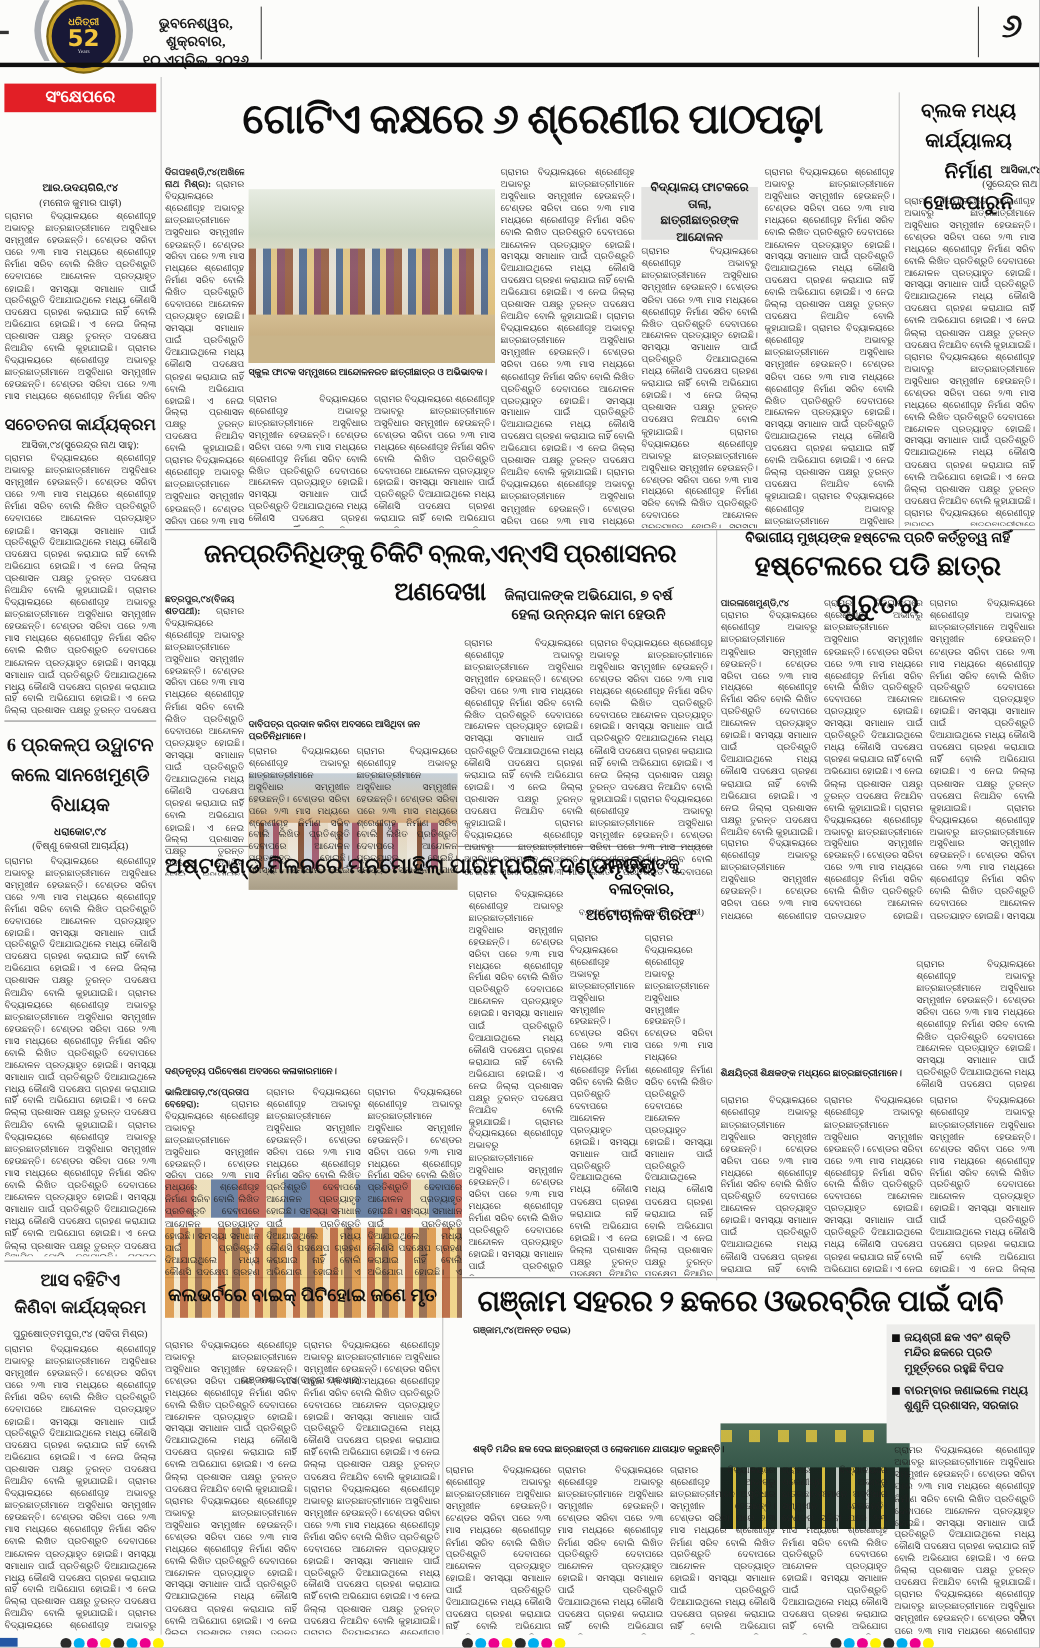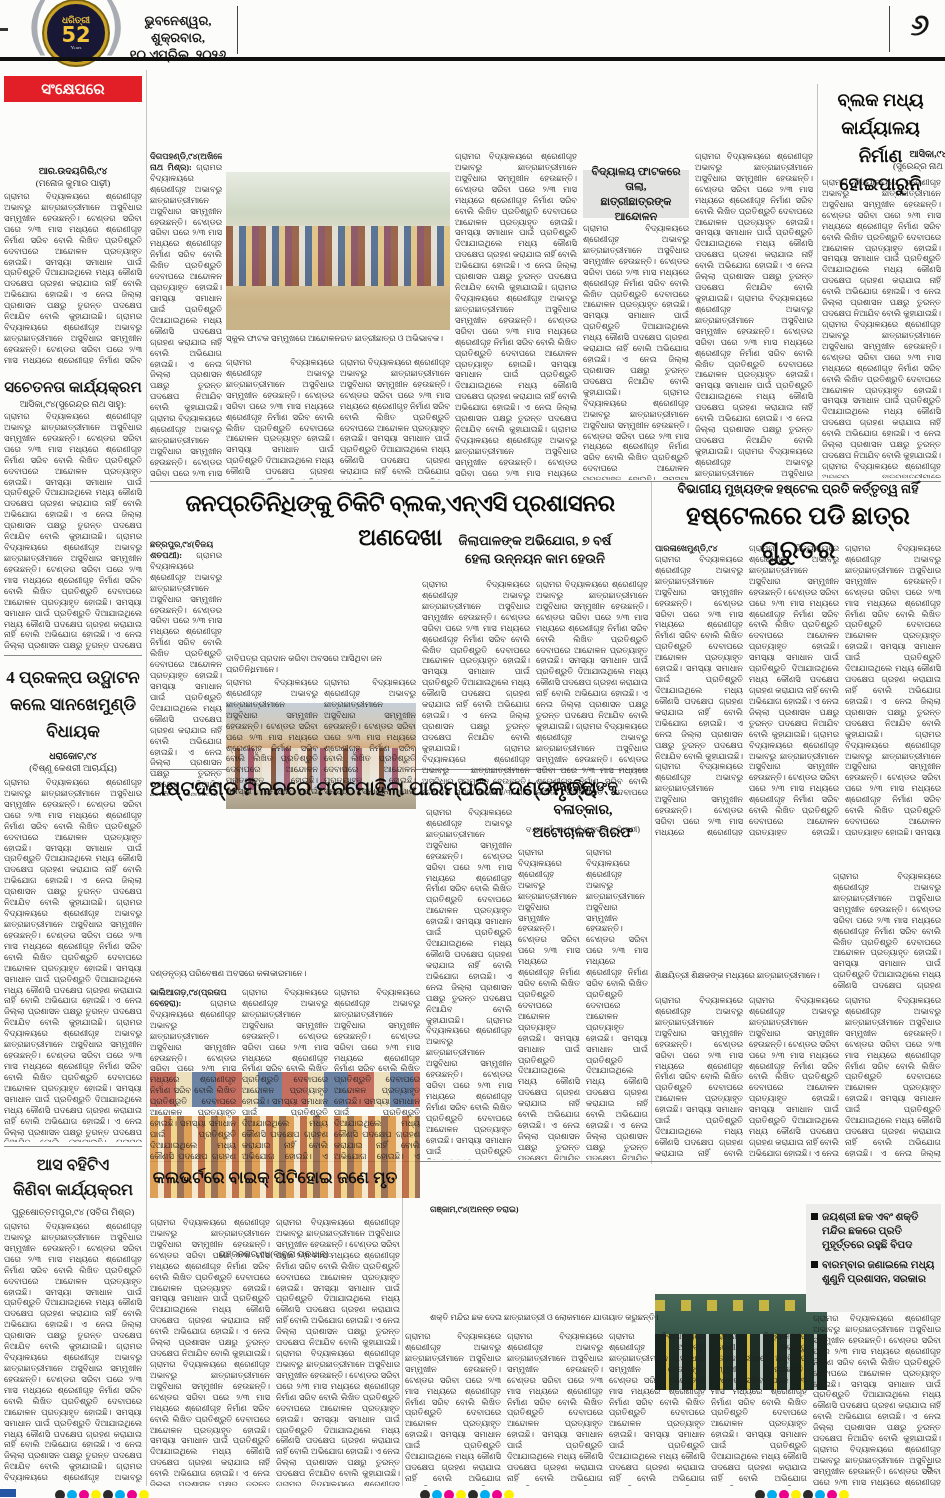--- a/index.html
+++ b/index.html
@@ -19,21 +19,21 @@
   .lightvrule{width:1px;background:#c2c2c2;}
   .hrule{height:1px;background:#8a8a8a;}
   .blackbar{background:#101010;}
   
   .kicker-red{background:#e21f26;color:#fff;font-weight:bold;font-size:15px;text-align:center;line-height:26px;}
   .h-brief{font-weight:bold;text-align:center;}
   .byline{font-size:9px;text-align:center;line-height:12px;}
   .byline b{font-size:9.5px;}
   .col{font-size:8.4px;line-height:1.3;text-align:justify;overflow:hidden;color:#222;}
   .col .dl{font-weight:bold;}
-  .cap{font-size:8.4px;font-weight:normal;line-height:11px;overflow:hidden;}
+  .cap{font-size:8.4px;font-weight:bold;line-height:11px;overflow:hidden;}
   .headline{font-weight:bold;color:#0d0d0d;}
   .center{text-align:center;}
   .graybox{background:#e3e3e1;font-weight:bold;font-size:11px;line-height:15px;text-align:center;
            display:flex;flex-direction:column;justify-content:center;}
   .kickerbox{font-weight:bold;font-size:13px;line-height:18px;text-align:center;}
   .bulletbox{background:#ececea;font-size:10.5px;font-weight:bold;line-height:14px;padding:6px 5px 4px 5px;}
   .bulletbox .bi{display:flex;margin-bottom:6px;}
   .bulletbox .sq{width:7px;height:7px;background:#111;margin:3px 4px 0 0;flex:0 0 auto;}
   
   .photo{overflow:hidden;position:relative;}
@@ -90,37 +90,38 @@
     <b>ଆର.ଉଦୟଗିରି,୯୪</b><br>
     <span>(ମନୋଜ କୁମାର ପାଢ଼ୀ)</span>
   </div>
   <div class="abs col" style="left:4px;top:192px;width:138px;height:172px;"> ଗ୍ରାମର ବିଦ୍ୟାଳୟରେ ଶ୍ରେଣୀଗୃହ ଅଭାବରୁ ଛାତ୍ରଛାତ୍ରୀମାନେ ଅସୁବିଧାର ସମ୍ମୁଖୀନ ହେଉଛନ୍ତି। ଟେଣ୍ଡର ସରିବା ପରେ ୨/୩ ମାସ ମଧ୍ୟରେ ଶ୍ରେଣୀଗୃହ ନିର୍ମାଣ ସରିବ ବୋଲି ଲିଖିତ ପ୍ରତିଶ୍ରୁତି ଦେବାପରେ ଆନ୍ଦୋଳନ ପ୍ରତ୍ୟାହୃତ ହୋଇଛି। ସମସ୍ୟା ସମାଧାନ ପାଇଁ ପ୍ରତିଶ୍ରୁତି ଦିଆଯାଇଥିଲେ ମଧ୍ୟ କୌଣସି ପଦକ୍ଷେପ ଗ୍ରହଣ କରାଯାଇ ନାହିଁ ବୋଲି ଅଭିଯୋଗ ହୋଇଛି। ଏ ନେଇ ଜିଲ୍ଲା ପ୍ରଶାସନ ପକ୍ଷରୁ ତୁରନ୍ତ ପଦକ୍ଷେପ ନିଆଯିବ ବୋଲି କୁହାଯାଇଛି। ଗ୍ରାମର ବିଦ୍ୟାଳୟରେ ଶ୍ରେଣୀଗୃହ ଅଭାବରୁ ଛାତ୍ରଛାତ୍ରୀମାନେ ଅସୁବିଧାର ସମ୍ମୁଖୀନ ହେଉଛନ୍ତି। ଟେଣ୍ଡର ସରିବା ପରେ ୨/୩ ମାସ ମଧ୍ୟରେ ଶ୍ରେଣୀଗୃହ ନିର୍ମାଣ ସରିବ ବୋଲି ଲିଖିତ ପ୍ରତିଶ୍ରୁତି ଦେବାପରେ ଆନ୍ଦୋଳନ ପ୍ରତ୍ୟାହୃତ ହୋଇଛି। ସମସ୍ୟା ସମାଧାନ ପାଇଁ ପ୍ରତିଶ୍ରୁତି ଦିଆଯାଇଥିଲେ ମଧ୍ୟ କୌଣସି ପଦକ୍ଷେପ ଗ୍ରହଣ କରାଯାଇ ନାହିଁ ବୋଲି ଅଭିଯୋଗ ହୋଇଛି। ଏ ନେଇ ଜିଲ୍ଲା ପ୍ରଶାସନ ପକ୍ଷରୁ ତୁରନ୍ତ ପଦକ୍ଷେପ ନିଆଯିବ ବୋଲି କୁହାଯାଇଛି। ଗ୍ରାମର ବିଦ୍ୟାଳୟରେ ଶ୍ରେଣୀଗୃହ ଅଭାବରୁ ଛାତ୍ରଛାତ୍ରୀମାନେ ଅସୁବିଧାର ସମ୍ମୁଖୀନ ହେଉଛନ୍ତି। ଟେଣ୍ଡର ସରିବା ପରେ ୨/୩ ମାସ ମଧ୍ୟରେ ଶ୍ରେଣୀଗୃହ ନିର୍ମାଣ ସରିବ ବୋଲି ଲିଖିତ ପ୍ରତିଶ୍ରୁତି ଦେବାପରେ ଆନ୍ଦୋଳନ ପ୍ରତ୍ୟାହୃତ ହୋଇଛି। ସମସ୍ୟା ସମାଧାନ ପାଇଁ ପ୍ରତିଶ୍ରୁତି ଦିଆଯାଇଥିଲେ ମଧ୍ୟ କୌଣସି ପଦକ୍ଷେପ ଗ୍ରହଣ କରାଯାଇ ନାହିଁ ବୋଲି ଅଭିଯୋଗ ହୋଇଛି। ଏ ନେଇ ଜିଲ୍ଲା ପ୍ରଶାସନ ପକ୍ଷରୁ ତୁରନ୍ତ ପଦକ୍ଷେପ ନିଆଯିବ ବୋଲି କୁହାଯାଇଛି।</div>
 
   <div class="abs h-brief" style="left:4px;top:378px;width:138px;font-size:15px;line-height:18px;">ସଚେତନତା କାର୍ଯ୍ୟକ୍ରମ</div>
   <div class="abs byline" style="left:4px;top:398px;width:138px;">ଆସିକା,୯୪(ସୁରେନ୍ଦ୍ର ନାଥ ସାହୁ):</div>
   <div class="abs col" style="left:4px;top:412px;width:138px;height:240px;"> ଗ୍ରାମର ବିଦ୍ୟାଳୟରେ ଶ୍ରେଣୀଗୃହ ଅଭାବରୁ ଛାତ୍ରଛାତ୍ରୀମାନେ ଅସୁବିଧାର ସମ୍ମୁଖୀନ ହେଉଛନ୍ତି। ଟେଣ୍ଡର ସରିବା ପରେ ୨/୩ ମାସ ମଧ୍ୟରେ ଶ୍ରେଣୀଗୃହ ନିର୍ମାଣ ସରିବ ବୋଲି ଲିଖିତ ପ୍ରତିଶ୍ରୁତି ଦେବାପରେ ଆନ୍ଦୋଳନ ପ୍ରତ୍ୟାହୃତ ହୋଇଛି। ସମସ୍ୟା ସମାଧାନ ପାଇଁ ପ୍ରତିଶ୍ରୁତି ଦିଆଯାଇଥିଲେ ମଧ୍ୟ କୌଣସି ପଦକ୍ଷେପ ଗ୍ରହଣ କରାଯାଇ ନାହିଁ ବୋଲି ଅଭିଯୋଗ ହୋଇଛି। ଏ ନେଇ ଜିଲ୍ଲା ପ୍ରଶାସନ ପକ୍ଷରୁ ତୁରନ୍ତ ପଦକ୍ଷେପ ନିଆଯିବ ବୋଲି କୁହାଯାଇଛି। ଗ୍ରାମର ବିଦ୍ୟାଳୟରେ ଶ୍ରେଣୀଗୃହ ଅଭାବରୁ ଛାତ୍ରଛାତ୍ରୀମାନେ ଅସୁବିଧାର ସମ୍ମୁଖୀନ ହେଉଛନ୍ତି। ଟେଣ୍ଡର ସରିବା ପରେ ୨/୩ ମାସ ମଧ୍ୟରେ ଶ୍ରେଣୀଗୃହ ନିର୍ମାଣ ସରିବ ବୋଲି ଲିଖିତ ପ୍ରତିଶ୍ରୁତି ଦେବାପରେ ଆନ୍ଦୋଳନ ପ୍ରତ୍ୟାହୃତ ହୋଇଛି। ସମସ୍ୟା ସମାଧାନ ପାଇଁ ପ୍ରତିଶ୍ରୁତି ଦିଆଯାଇଥିଲେ ମଧ୍ୟ କୌଣସି ପଦକ୍ଷେପ ଗ୍ରହଣ କରାଯାଇ ନାହିଁ ବୋଲି ଅଭିଯୋଗ ହୋଇଛି। ଏ ନେଇ ଜିଲ୍ଲା ପ୍ରଶାସନ ପକ୍ଷରୁ ତୁରନ୍ତ ପଦକ୍ଷେପ ନିଆଯିବ ବୋଲି କୁହାଯାଇଛି। ଗ୍ରାମର ବିଦ୍ୟାଳୟରେ ଶ୍ରେଣୀଗୃହ ଅଭାବରୁ ଛାତ୍ରଛାତ୍ରୀମାନେ ଅସୁବିଧାର ସମ୍ମୁଖୀନ ହେଉଛନ୍ତି। ଟେଣ୍ଡର ସରିବା ପରେ ୨/୩ ମାସ ମଧ୍ୟରେ ଶ୍ରେଣୀଗୃହ ନିର୍ମାଣ ସରିବ ବୋଲି ଲିଖିତ ପ୍ରତିଶ୍ରୁତି ଦେବାପରେ ଆନ୍ଦୋଳନ ପ୍ରତ୍ୟାହୃତ ହୋଇଛି। ସମସ୍ୟା ସମାଧାନ ପାଇଁ ପ୍ରତିଶ୍ରୁତି ଦିଆଯାଇଥିଲେ ମଧ୍ୟ କୌଣସି ପଦକ୍ଷେପ ଗ୍ରହଣ କରାଯାଇ ନାହିଁ ବୋଲି ଅଭିଯୋଗ ହୋଇଛି। ଏ ନେଇ ଜିଲ୍ଲା ପ୍ରଶାସନ ପକ୍ଷରୁ ତୁରନ୍ତ ପଦକ୍ଷେପ ନିଆଯିବ ବୋଲି କୁହାଯାଇଛି। ଗ୍ରାମର ବିଦ୍ୟାଳୟରେ ଶ୍ରେଣୀଗୃହ ଅଭାବରୁ ଛାତ୍ରଛାତ୍ରୀମାନେ ଅସୁବିଧାର ସମ୍ମୁଖୀନ ହେଉଛନ୍ତି। ଟେଣ୍ଡର ସରିବା ପରେ ୨/୩ ମାସ ମଧ୍ୟରେ ଶ୍ରେଣୀଗୃହ ନିର୍ମାଣ ସରିବ ବୋଲି ଲିଖିତ ପ୍ରତିଶ୍ରୁତି ଦେବାପରେ ଆନ୍ଦୋଳନ ପ୍ରତ୍ୟାହୃତ ହୋଇଛି। ସମସ୍ୟା ସମାଧାନ ପାଇଁ ପ୍ରତିଶ୍ରୁତି ଦିଆଯାଇଥିଲେ ମଧ୍ୟ କୌଣସି ପଦକ୍ଷେପ ଗ୍ରହଣ କରାଯାଇ ନାହିଁ ବୋଲି ଅଭିଯୋଗ ହୋଇଛି। ଏ ନେଇ ଜିଲ୍ଲା ପ୍ରଶାସନ ପକ୍ଷରୁ ତୁରନ୍ତ ପଦକ୍ଷେପ ନିଆଯିବ ବୋଲି କୁହାଯାଇଛି।</div>
 
   <div class="abs h-brief" style="left:4px;top:664px;width:138px;font-size:17px;line-height:27px;">
-    <div>4 ପ୍ରକଳ୍ପ ଉଦ୍ଘାଟନ</div>
+    <div>6 ପ୍ରକଳ୍ପ ଉଦ୍ଘାଟନ</div>
     <div>କଲେ ସାନଖେମୁଣ୍ଡି</div>
     <div>ବିଧାୟକ</div>
   </div>
   <div class="abs byline" style="left:4px;top:750px;width:138px;">
     <b>ଧରାକୋଟ,୯୪</b><br>
     <span>(ବିଷ୍ଣୁ କେଶରୀ ଆଚାର୍ଯ୍ୟ)</span>
   </div>
   <div class="abs col" style="left:4px;top:778px;width:138px;height:364px;"> ଗ୍ରାମର ବିଦ୍ୟାଳୟରେ ଶ୍ରେଣୀଗୃହ ଅଭାବରୁ ଛାତ୍ରଛାତ୍ରୀମାନେ ଅସୁବିଧାର ସମ୍ମୁଖୀନ ହେଉଛନ୍ତି। ଟେଣ୍ଡର ସରିବା ପରେ ୨/୩ ମାସ ମଧ୍ୟରେ ଶ୍ରେଣୀଗୃହ ନିର୍ମାଣ ସରିବ ବୋଲି ଲିଖିତ ପ୍ରତିଶ୍ରୁତି ଦେବାପରେ ଆନ୍ଦୋଳନ ପ୍ରତ୍ୟାହୃତ ହୋଇଛି। ସମସ୍ୟା ସମାଧାନ ପାଇଁ ପ୍ରତିଶ୍ରୁତି ଦିଆଯାଇଥିଲେ ମଧ୍ୟ କୌଣସି ପଦକ୍ଷେପ ଗ୍ରହଣ କରାଯାଇ ନାହିଁ ବୋଲି ଅଭିଯୋଗ ହୋଇଛି। ଏ ନେଇ ଜିଲ୍ଲା ପ୍ରଶାସନ ପକ୍ଷରୁ ତୁରନ୍ତ ପଦକ୍ଷେପ ନିଆଯିବ ବୋଲି କୁହାଯାଇଛି। ଗ୍ରାମର ବିଦ୍ୟାଳୟରେ ଶ୍ରେଣୀଗୃହ ଅଭାବରୁ ଛାତ୍ରଛାତ୍ରୀମାନେ ଅସୁବିଧାର ସମ୍ମୁଖୀନ ହେଉଛନ୍ତି। ଟେଣ୍ଡର ସରିବା ପରେ ୨/୩ ମାସ ମଧ୍ୟରେ ଶ୍ରେଣୀଗୃହ ନିର୍ମାଣ ସରିବ ବୋଲି ଲିଖିତ ପ୍ରତିଶ୍ରୁତି ଦେବାପରେ ଆନ୍ଦୋଳନ ପ୍ରତ୍ୟାହୃତ ହୋଇଛି। ସମସ୍ୟା ସମାଧାନ ପାଇଁ ପ୍ରତିଶ୍ରୁତି ଦିଆଯାଇଥିଲେ ମଧ୍ୟ କୌଣସି ପଦକ୍ଷେପ ଗ୍ରହଣ କରାଯାଇ ନାହିଁ ବୋଲି ଅଭିଯୋଗ ହୋଇଛି। ଏ ନେଇ ଜିଲ୍ଲା ପ୍ରଶାସନ ପକ୍ଷରୁ ତୁରନ୍ତ ପଦକ୍ଷେପ ନିଆଯିବ ବୋଲି କୁହାଯାଇଛି। ଗ୍ରାମର ବିଦ୍ୟାଳୟରେ ଶ୍ରେଣୀଗୃହ ଅଭାବରୁ ଛାତ୍ରଛାତ୍ରୀମାନେ ଅସୁବିଧାର ସମ୍ମୁଖୀନ ହେଉଛନ୍ତି। ଟେଣ୍ଡର ସରିବା ପରେ ୨/୩ ମାସ ମଧ୍ୟରେ ଶ୍ରେଣୀଗୃହ ନିର୍ମାଣ ସରିବ ବୋଲି ଲିଖିତ ପ୍ରତିଶ୍ରୁତି ଦେବାପରେ ଆନ୍ଦୋଳନ ପ୍ରତ୍ୟାହୃତ ହୋଇଛି। ସମସ୍ୟା ସମାଧାନ ପାଇଁ ପ୍ରତିଶ୍ରୁତି ଦିଆଯାଇଥିଲେ ମଧ୍ୟ କୌଣସି ପଦକ୍ଷେପ ଗ୍ରହଣ କରାଯାଇ ନାହିଁ ବୋଲି ଅଭିଯୋଗ ହୋଇଛି। ଏ ନେଇ ଜିଲ୍ଲା ପ୍ରଶାସନ ପକ୍ଷରୁ ତୁରନ୍ତ ପଦକ୍ଷେପ ନିଆଯିବ ବୋଲି କୁହାଯାଇଛି। ଗ୍ରାମର ବିଦ୍ୟାଳୟରେ ଶ୍ରେଣୀଗୃହ ଅଭାବରୁ ଛାତ୍ରଛାତ୍ରୀମାନେ ଅସୁବିଧାର ସମ୍ମୁଖୀନ ହେଉଛନ୍ତି। ଟେଣ୍ଡର ସରିବା ପରେ ୨/୩ ମାସ ମଧ୍ୟରେ ଶ୍ରେଣୀଗୃହ ନିର୍ମାଣ ସରିବ ବୋଲି ଲିଖିତ ପ୍ରତିଶ୍ରୁତି ଦେବାପରେ ଆନ୍ଦୋଳନ ପ୍ରତ୍ୟାହୃତ ହୋଇଛି। ସମସ୍ୟା ସମାଧାନ ପାଇଁ ପ୍ରତିଶ୍ରୁତି ଦିଆଯାଇଥିଲେ ମଧ୍ୟ କୌଣସି ପଦକ୍ଷେପ ଗ୍ରହଣ କରାଯାଇ ନାହିଁ ବୋଲି ଅଭିଯୋଗ ହୋଇଛି। ଏ ନେଇ ଜିଲ୍ଲା ପ୍ରଶାସନ ପକ୍ଷରୁ ତୁରନ୍ତ ପଦକ୍ଷେପ ନିଆଯିବ ବୋଲି କୁହାଯାଇଛି। ଗ୍ରାମର ବିଦ୍ୟାଳୟରେ ଶ୍ରେଣୀଗୃହ ଅଭାବରୁ ଛାତ୍ରଛାତ୍ରୀମାନେ ଅସୁବିଧାର ସମ୍ମୁଖୀନ ହେଉଛନ୍ତି। ଟେଣ୍ଡର ସରିବା ପରେ ୨/୩ ମାସ ମଧ୍ୟରେ ଶ୍ରେଣୀଗୃହ ନିର୍ମାଣ ସରିବ ବୋଲି ଲିଖିତ ପ୍ରତିଶ୍ରୁତି ଦେବାପରେ ଆନ୍ଦୋଳନ ପ୍ରତ୍ୟାହୃତ ହୋଇଛି। ସମସ୍ୟା ସମାଧାନ ପାଇଁ ପ୍ରତିଶ୍ରୁତି ଦିଆଯାଇଥିଲେ ମଧ୍ୟ କୌଣସି ପଦକ୍ଷେପ ଗ୍ରହଣ କରାଯାଇ ନାହିଁ ବୋଲି ଅଭିଯୋଗ ହୋଇଛି। ଏ ନେଇ ଜିଲ୍ଲା ପ୍ରଶାସନ ପକ୍ଷରୁ ତୁରନ୍ତ ପଦକ୍ଷେପ ନିଆଯିବ ବୋଲି କୁହାଯାଇଛି। ଗ୍ରାମର ବିଦ୍ୟାଳୟରେ ଶ୍ରେଣୀଗୃହ ଅଭାବରୁ ଛାତ୍ରଛାତ୍ରୀମାନେ ଅସୁବିଧାର ସମ୍ମୁଖୀନ ହେଉଛନ୍ତି। ଟେଣ୍ଡର ସରିବା ପରେ ୨/୩ ମାସ ମଧ୍ୟରେ ଶ୍ରେଣୀଗୃହ ନିର୍ମାଣ ସରିବ ବୋଲି ଲିଖିତ ପ୍ରତିଶ୍ରୁତି ଦେବାପରେ ଆନ୍ଦୋଳନ ପ୍ରତ୍ୟାହୃତ ହୋଇଛି। ସମସ୍ୟା ସମାଧାନ ପାଇଁ ପ୍ରତିଶ୍ରୁତି ଦିଆଯାଇଥିଲେ ମଧ୍ୟ କୌଣସି ପଦକ୍ଷେପ ଗ୍ରହଣ କରାଯାଇ ନାହିଁ ବୋଲି ଅଭିଯୋଗ ହୋଇଛି। ଏ ନେଇ ଜିଲ୍ଲା ପ୍ରଶାସନ ପକ୍ଷରୁ ତୁରନ୍ତ ପଦକ୍ଷେପ ନିଆଯିବ ବୋଲି କୁହାଯାଇଛି।</div>
 
   <div class="abs h-brief" style="left:4px;top:1152px;width:138px;font-size:16px;line-height:25px;">
     <div>ଆସ ବହିଟିଏ</div>
     <div>କିଣିବା କାର୍ଯ୍ୟକ୍ରମ</div>
   </div>
   <div class="abs byline" style="left:4px;top:1206px;width:138px;">ପୁରୁଷୋତ୍ତମପୁର,୯୪ (ସବିତା ମିଶ୍ର)</div>
   <div class="abs col" style="left:4px;top:1222px;width:138px;height:262px;"> ଗ୍ରାମର ବିଦ୍ୟାଳୟରେ ଶ୍ରେଣୀଗୃହ ଅଭାବରୁ ଛାତ୍ରଛାତ୍ରୀମାନେ ଅସୁବିଧାର ସମ୍ମୁଖୀନ ହେଉଛନ୍ତି। ଟେଣ୍ଡର ସରିବା ପରେ ୨/୩ ମାସ ମଧ୍ୟରେ ଶ୍ରେଣୀଗୃହ ନିର୍ମାଣ ସରିବ ବୋଲି ଲିଖିତ ପ୍ରତିଶ୍ରୁତି ଦେବାପରେ ଆନ୍ଦୋଳନ ପ୍ରତ୍ୟାହୃତ ହୋଇଛି। ସମସ୍ୟା ସମାଧାନ ପାଇଁ ପ୍ରତିଶ୍ରୁତି ଦିଆଯାଇଥିଲେ ମଧ୍ୟ କୌଣସି ପଦକ୍ଷେପ ଗ୍ରହଣ କରାଯାଇ ନାହିଁ ବୋଲି ଅଭିଯୋଗ ହୋଇଛି। ଏ ନେଇ ଜିଲ୍ଲା ପ୍ରଶାସନ ପକ୍ଷରୁ ତୁରନ୍ତ ପଦକ୍ଷେପ ନିଆଯିବ ବୋଲି କୁହାଯାଇଛି। ଗ୍ରାମର ବିଦ୍ୟାଳୟରେ ଶ୍ରେଣୀଗୃହ ଅଭାବରୁ ଛାତ୍ରଛାତ୍ରୀମାନେ ଅସୁବିଧାର ସମ୍ମୁଖୀନ ହେଉଛନ୍ତି। ଟେଣ୍ଡର ସରିବା ପରେ ୨/୩ ମାସ ମଧ୍ୟରେ ଶ୍ରେଣୀଗୃହ ନିର୍ମାଣ ସରିବ ବୋଲି ଲିଖିତ ପ୍ରତିଶ୍ରୁତି ଦେବାପରେ ଆନ୍ଦୋଳନ ପ୍ରତ୍ୟାହୃତ ହୋଇଛି। ସମସ୍ୟା ସମାଧାନ ପାଇଁ ପ୍ରତିଶ୍ରୁତି ଦିଆଯାଇଥିଲେ ମଧ୍ୟ କୌଣସି ପଦକ୍ଷେପ ଗ୍ରହଣ କରାଯାଇ ନାହିଁ ବୋଲି ଅଭିଯୋଗ ହୋଇଛି। ଏ ନେଇ ଜିଲ୍ଲା ପ୍ରଶାସନ ପକ୍ଷରୁ ତୁରନ୍ତ ପଦକ୍ଷେପ ନିଆଯିବ ବୋଲି କୁହାଯାଇଛି। ଗ୍ରାମର ବିଦ୍ୟାଳୟରେ ଶ୍ରେଣୀଗୃହ ଅଭାବରୁ ଛାତ୍ରଛାତ୍ରୀମାନେ ଅସୁବିଧାର ସମ୍ମୁଖୀନ ହେଉଛନ୍ତି। ଟେଣ୍ଡର ସରିବା ପରେ ୨/୩ ମାସ ମଧ୍ୟରେ ଶ୍ରେଣୀଗୃହ ନିର୍ମାଣ ସରିବ ବୋଲି ଲିଖିତ ପ୍ରତିଶ୍ରୁତି ଦେବାପରେ ଆନ୍ଦୋଳନ ପ୍ରତ୍ୟାହୃତ ହୋଇଛି। ସମସ୍ୟା ସମାଧାନ ପାଇଁ ପ୍ରତିଶ୍ରୁତି ଦିଆଯାଇଥିଲେ ମଧ୍ୟ କୌଣସି ପଦକ୍ଷେପ ଗ୍ରହଣ କରାଯାଇ ନାହିଁ ବୋଲି ଅଭିଯୋଗ ହୋଇଛି। ଏ ନେଇ ଜିଲ୍ଲା ପ୍ରଶାସନ ପକ୍ଷରୁ ତୁରନ୍ତ ପଦକ୍ଷେପ ନିଆଯିବ ବୋଲି କୁହାଯାଇଛି। ଗ୍ରାମର ବିଦ୍ୟାଳୟରେ ଶ୍ରେଣୀଗୃହ ଅଭାବରୁ ଛାତ୍ରଛାତ୍ରୀମାନେ ଅସୁବିଧାର ସମ୍ମୁଖୀନ ହେଉଛନ୍ତି। ଟେଣ୍ଡର ସରିବା ପରେ ୨/୩ ମାସ ମଧ୍ୟରେ ଶ୍ରେଣୀଗୃହ ନିର୍ମାଣ ସରିବ ବୋଲି ଲିଖିତ ପ୍ରତିଶ୍ରୁତି ଦେବାପରେ ଆନ୍ଦୋଳନ ପ୍ରତ୍ୟାହୃତ ହୋଇଛି। ସମସ୍ୟା ସମାଧାନ ପାଇଁ ପ୍ରତିଶ୍ରୁତି ଦିଆଯାଇଥିଲେ ମଧ୍ୟ କୌଣସି ପଦକ୍ଷେପ ଗ୍ରହଣ କରାଯାଇ ନାହିଁ ବୋଲି ଅଭିଯୋଗ ହୋଇଛି। ଏ ନେଇ ଜିଲ୍ଲା ପ୍ରଶାସନ ପକ୍ଷରୁ ତୁରନ୍ତ ପଦକ୍ଷେପ ନିଆଯିବ ବୋଲି କୁହାଯାଇଛି।</div>
 
+  <div class="abs headline center" style="left:150px;top:82px;width:668px;font-size:38px;line-height:54px;letter-spacing:-1px;">ଗୋଟିଏ କକ୍ଷରେ ୬ ଶ୍ରେଣୀର ପାଠପଢ଼ା</div>
   <div class="abs col" style="left:150px;top:152px;width:72px;height:328px;">
     <span class="dl">ଦିଗପହଣ୍ଡି,୯୪(ଅଖିଳେଶ ନାଥ ମିଶ୍ର):</span>
     <span> ଗ୍ରାମର ବିଦ୍ୟାଳୟରେ ଶ୍ରେଣୀଗୃହ ଅଭାବରୁ ଛାତ୍ରଛାତ୍ରୀମାନେ ଅସୁବିଧାର ସମ୍ମୁଖୀନ ହେଉଛନ୍ତି। ଟେଣ୍ଡର ସରିବା ପରେ ୨/୩ ମାସ ମଧ୍ୟରେ ଶ୍ରେଣୀଗୃହ ନିର୍ମାଣ ସରିବ ବୋଲି ଲିଖିତ ପ୍ରତିଶ୍ରୁତି ଦେବାପରେ ଆନ୍ଦୋଳନ ପ୍ରତ୍ୟାହୃତ ହୋଇଛି। ସମସ୍ୟା ସମାଧାନ ପାଇଁ ପ୍ରତିଶ୍ରୁତି ଦିଆଯାଇଥିଲେ ମଧ୍ୟ କୌଣସି ପଦକ୍ଷେପ ଗ୍ରହଣ କରାଯାଇ ନାହିଁ ବୋଲି ଅଭିଯୋଗ ହୋଇଛି। ଏ ନେଇ ଜିଲ୍ଲା ପ୍ରଶାସନ ପକ୍ଷରୁ ତୁରନ୍ତ ପଦକ୍ଷେପ ନିଆଯିବ ବୋଲି କୁହାଯାଇଛି। ଗ୍ରାମର ବିଦ୍ୟାଳୟରେ ଶ୍ରେଣୀଗୃହ ଅଭାବରୁ ଛାତ୍ରଛାତ୍ରୀମାନେ ଅସୁବିଧାର ସମ୍ମୁଖୀନ ହେଉଛନ୍ତି। ଟେଣ୍ଡର ସରିବା ପରେ ୨/୩ ମାସ ମଧ୍ୟରେ ଶ୍ରେଣୀଗୃହ ନିର୍ମାଣ ସରିବ ବୋଲି ଲିଖିତ ପ୍ରତିଶ୍ରୁତି ଦେବାପରେ ଆନ୍ଦୋଳନ ପ୍ରତ୍ୟାହୃତ ହୋଇଛି। ସମସ୍ୟା ସମାଧାନ ପାଇଁ ପ୍ରତିଶ୍ରୁତି ଦିଆଯାଇଥିଲେ ମଧ୍ୟ କୌଣସି ପଦକ୍ଷେପ ଗ୍ରହଣ କରାଯାଇ ନାହିଁ ବୋଲି ଅଭିଯୋଗ ହୋଇଛି। ଏ ନେଇ ଜିଲ୍ଲା ପ୍ରଶାସନ ପକ୍ଷରୁ ତୁରନ୍ତ ପଦକ୍ଷେପ ନିଆଯିବ ବୋଲି କୁହାଯାଇଛି।</span>
   </div>
   <div class="abs photo ph1" style="left:226px;top:172px;width:224px;height:158px;">
     <div class="band crowd"></div>
       <div class="band ground"></div>
   </div>
   <div class="abs cap" style="left:226px;top:333px;width:224px;height:20px;">ସ୍କୁଲ ଫାଟକ ସମ୍ମୁଖରେ ଆନ୍ଦୋଳନରତ ଛାତ୍ରୀଛାତ୍ର ଓ ଅଭିଭାବକ।</div>
   <div class="abs col" style="left:226px;top:358px;width:108px;height:122px;"> ଗ୍ରାମର ବିଦ୍ୟାଳୟରେ ଶ୍ରେଣୀଗୃହ ଅଭାବରୁ ଛାତ୍ରଛାତ୍ରୀମାନେ ଅସୁବିଧାର ସମ୍ମୁଖୀନ ହେଉଛନ୍ତି। ଟେଣ୍ଡର ସରିବା ପରେ ୨/୩ ମାସ ମଧ୍ୟରେ ଶ୍ରେଣୀଗୃହ ନିର୍ମାଣ ସରିବ ବୋଲି ଲିଖିତ ପ୍ରତିଶ୍ରୁତି ଦେବାପରେ ଆନ୍ଦୋଳନ ପ୍ରତ୍ୟାହୃତ ହୋଇଛି। ସମସ୍ୟା ସମାଧାନ ପାଇଁ ପ୍ରତିଶ୍ରୁତି ଦିଆଯାଇଥିଲେ ମଧ୍ୟ କୌଣସି ପଦକ୍ଷେପ ଗ୍ରହଣ କରାଯାଇ ନାହିଁ ବୋଲି ଅଭିଯୋଗ ହୋଇଛି। ଏ ନେଇ ଜିଲ୍ଲା ପ୍ରଶାସନ ପକ୍ଷରୁ ତୁରନ୍ତ ପଦକ୍ଷେପ ନିଆଯିବ ବୋଲି କୁହାଯାଇଛି। ଗ୍ରାମର ବିଦ୍ୟାଳୟରେ ଶ୍ରେଣୀଗୃହ ଅଭାବରୁ ଛାତ୍ରଛାତ୍ରୀମାନେ ଅସୁବିଧାର ସମ୍ମୁଖୀନ ହେଉଛନ୍ତି। ଟେଣ୍ଡର ସରିବା ପରେ ୨/୩ ମାସ ମଧ୍ୟରେ ଶ୍ରେଣୀଗୃହ ନିର୍ମାଣ ସରିବ ବୋଲି ଲିଖିତ ପ୍ରତିଶ୍ରୁତି ଦେବାପରେ ଆନ୍ଦୋଳନ ପ୍ରତ୍ୟାହୃତ ହୋଇଛି। ସମସ୍ୟା ସମାଧାନ ପାଇଁ ପ୍ରତିଶ୍ରୁତି ଦିଆଯାଇଥିଲେ ମଧ୍ୟ କୌଣସି ପଦକ୍ଷେପ ଗ୍ରହଣ କରାଯାଇ ନାହିଁ ବୋଲି ଅଭିଯୋଗ ହୋଇଛି। ଏ ନେଇ ଜିଲ୍ଲା ପ୍ରଶାସନ ପକ୍ଷରୁ ତୁରନ୍ତ ପଦକ୍ଷେପ ନିଆଯିବ ବୋଲି କୁହାଯାଇଛି।</div>
@@ -200,20 +201,21 @@
   <div class="abs col" style="left:833px;top:872px;width:108px;height:118px;"> ଗ୍ରାମର ବିଦ୍ୟାଳୟରେ ଶ୍ରେଣୀଗୃହ ଅଭାବରୁ ଛାତ୍ରଛାତ୍ରୀମାନେ ଅସୁବିଧାର ସମ୍ମୁଖୀନ ହେଉଛନ୍ତି। ଟେଣ୍ଡର ସରିବା ପରେ ୨/୩ ମାସ ମଧ୍ୟରେ ଶ୍ରେଣୀଗୃହ ନିର୍ମାଣ ସରିବ ବୋଲି ଲିଖିତ ପ୍ରତିଶ୍ରୁତି ଦେବାପରେ ଆନ୍ଦୋଳନ ପ୍ରତ୍ୟାହୃତ ହୋଇଛି। ସମସ୍ୟା ସମାଧାନ ପାଇଁ ପ୍ରତିଶ୍ରୁତି ଦିଆଯାଇଥିଲେ ମଧ୍ୟ କୌଣସି ପଦକ୍ଷେପ ଗ୍ରହଣ କରାଯାଇ ନାହିଁ ବୋଲି ଅଭିଯୋଗ ହୋଇଛି। ଏ ନେଇ ଜିଲ୍ଲା ପ୍ରଶାସନ ପକ୍ଷରୁ ତୁରନ୍ତ ପଦକ୍ଷେପ ନିଆଯିବ ବୋଲି କୁହାଯାଇଛି। ଗ୍ରାମର ବିଦ୍ୟାଳୟରେ ଶ୍ରେଣୀଗୃହ ଅଭାବରୁ ଛାତ୍ରଛାତ୍ରୀମାନେ ଅସୁବିଧାର ସମ୍ମୁଖୀନ ହେଉଛନ୍ତି। ଟେଣ୍ଡର ସରିବା ପରେ ୨/୩ ମାସ ମଧ୍ୟରେ ଶ୍ରେଣୀଗୃହ ନିର୍ମାଣ ସରିବ ବୋଲି ଲିଖିତ ପ୍ରତିଶ୍ରୁତି ଦେବାପରେ ଆନ୍ଦୋଳନ ପ୍ରତ୍ୟାହୃତ ହୋଇଛି। ସମସ୍ୟା ସମାଧାନ ପାଇଁ ପ୍ରତିଶ୍ରୁତି ଦିଆଯାଇଥିଲେ ମଧ୍ୟ କୌଣସି ପଦକ୍ଷେପ ଗ୍ରହଣ କରାଯାଇ ନାହିଁ ବୋଲି ଅଭିଯୋଗ ହୋଇଛି। ଏ ନେଇ ଜିଲ୍ଲା ପ୍ରଶାସନ ପକ୍ଷରୁ ତୁରନ୍ତ ପଦକ୍ଷେପ ନିଆଯିବ ବୋଲି କୁହାଯାଇଛି।</div>
   <div class="abs col" style="left:655px;top:996px;width:88px;height:164px;"> ଗ୍ରାମର ବିଦ୍ୟାଳୟରେ ଶ୍ରେଣୀଗୃହ ଅଭାବରୁ ଛାତ୍ରଛାତ୍ରୀମାନେ ଅସୁବିଧାର ସମ୍ମୁଖୀନ ହେଉଛନ୍ତି। ଟେଣ୍ଡର ସରିବା ପରେ ୨/୩ ମାସ ମଧ୍ୟରେ ଶ୍ରେଣୀଗୃହ ନିର୍ମାଣ ସରିବ ବୋଲି ଲିଖିତ ପ୍ରତିଶ୍ରୁତି ଦେବାପରେ ଆନ୍ଦୋଳନ ପ୍ରତ୍ୟାହୃତ ହୋଇଛି। ସମସ୍ୟା ସମାଧାନ ପାଇଁ ପ୍ରତିଶ୍ରୁତି ଦିଆଯାଇଥିଲେ ମଧ୍ୟ କୌଣସି ପଦକ୍ଷେପ ଗ୍ରହଣ କରାଯାଇ ନାହିଁ ବୋଲି ଅଭିଯୋଗ ହୋଇଛି। ଏ ନେଇ ଜିଲ୍ଲା ପ୍ରଶାସନ ପକ୍ଷରୁ ତୁରନ୍ତ ପଦକ୍ଷେପ ନିଆଯିବ ବୋଲି କୁହାଯାଇଛି। ଗ୍ରାମର ବିଦ୍ୟାଳୟରେ ଶ୍ରେଣୀଗୃହ ଅଭାବରୁ ଛାତ୍ରଛାତ୍ରୀମାନେ ଅସୁବିଧାର ସମ୍ମୁଖୀନ ହେଉଛନ୍ତି। ଟେଣ୍ଡର ସରିବା ପରେ ୨/୩ ମାସ ମଧ୍ୟରେ ଶ୍ରେଣୀଗୃହ ନିର୍ମାଣ ସରିବ ବୋଲି ଲିଖିତ ପ୍ରତିଶ୍ରୁତି ଦେବାପରେ ଆନ୍ଦୋଳନ ପ୍ରତ୍ୟାହୃତ ହୋଇଛି। ସମସ୍ୟା ସମାଧାନ ପାଇଁ ପ୍ରତିଶ୍ରୁତି ଦିଆଯାଇଥିଲେ ମଧ୍ୟ କୌଣସି ପଦକ୍ଷେପ ଗ୍ରହଣ କରାଯାଇ ନାହିଁ ବୋଲି ଅଭିଯୋଗ ହୋଇଛି। ଏ ନେଇ ଜିଲ୍ଲା ପ୍ରଶାସନ ପକ୍ଷରୁ ତୁରନ୍ତ ପଦକ୍ଷେପ ନିଆଯିବ ବୋଲି କୁହାଯାଇଛି।</div>
   <div class="abs col" style="left:749px;top:996px;width:90px;height:164px;"> ଗ୍ରାମର ବିଦ୍ୟାଳୟରେ ଶ୍ରେଣୀଗୃହ ଅଭାବରୁ ଛାତ୍ରଛାତ୍ରୀମାନେ ଅସୁବିଧାର ସମ୍ମୁଖୀନ ହେଉଛନ୍ତି। ଟେଣ୍ଡର ସରିବା ପରେ ୨/୩ ମାସ ମଧ୍ୟରେ ଶ୍ରେଣୀଗୃହ ନିର୍ମାଣ ସରିବ ବୋଲି ଲିଖିତ ପ୍ରତିଶ୍ରୁତି ଦେବାପରେ ଆନ୍ଦୋଳନ ପ୍ରତ୍ୟାହୃତ ହୋଇଛି। ସମସ୍ୟା ସମାଧାନ ପାଇଁ ପ୍ରତିଶ୍ରୁତି ଦିଆଯାଇଥିଲେ ମଧ୍ୟ କୌଣସି ପଦକ୍ଷେପ ଗ୍ରହଣ କରାଯାଇ ନାହିଁ ବୋଲି ଅଭିଯୋଗ ହୋଇଛି। ଏ ନେଇ ଜିଲ୍ଲା ପ୍ରଶାସନ ପକ୍ଷରୁ ତୁରନ୍ତ ପଦକ୍ଷେପ ନିଆଯିବ ବୋଲି କୁହାଯାଇଛି। ଗ୍ରାମର ବିଦ୍ୟାଳୟରେ ଶ୍ରେଣୀଗୃହ ଅଭାବରୁ ଛାତ୍ରଛାତ୍ରୀମାନେ ଅସୁବିଧାର ସମ୍ମୁଖୀନ ହେଉଛନ୍ତି। ଟେଣ୍ଡର ସରିବା ପରେ ୨/୩ ମାସ ମଧ୍ୟରେ ଶ୍ରେଣୀଗୃହ ନିର୍ମାଣ ସରିବ ବୋଲି ଲିଖିତ ପ୍ରତିଶ୍ରୁତି ଦେବାପରେ ଆନ୍ଦୋଳନ ପ୍ରତ୍ୟାହୃତ ହୋଇଛି। ସମସ୍ୟା ସମାଧାନ ପାଇଁ ପ୍ରତିଶ୍ରୁତି ଦିଆଯାଇଥିଲେ ମଧ୍ୟ କୌଣସି ପଦକ୍ଷେପ ଗ୍ରହଣ କରାଯାଇ ନାହିଁ ବୋଲି ଅଭିଯୋଗ ହୋଇଛି। ଏ ନେଇ ଜିଲ୍ଲା ପ୍ରଶାସନ ପକ୍ଷରୁ ତୁରନ୍ତ ପଦକ୍ଷେପ ନିଆଯିବ ବୋଲି କୁହାଯାଇଛି।</div>
   <div class="abs col" style="left:845px;top:996px;width:96px;height:164px;"> ଗ୍ରାମର ବିଦ୍ୟାଳୟରେ ଶ୍ରେଣୀଗୃହ ଅଭାବରୁ ଛାତ୍ରଛାତ୍ରୀମାନେ ଅସୁବିଧାର ସମ୍ମୁଖୀନ ହେଉଛନ୍ତି। ଟେଣ୍ଡର ସରିବା ପରେ ୨/୩ ମାସ ମଧ୍ୟରେ ଶ୍ରେଣୀଗୃହ ନିର୍ମାଣ ସରିବ ବୋଲି ଲିଖିତ ପ୍ରତିଶ୍ରୁତି ଦେବାପରେ ଆନ୍ଦୋଳନ ପ୍ରତ୍ୟାହୃତ ହୋଇଛି। ସମସ୍ୟା ସମାଧାନ ପାଇଁ ପ୍ରତିଶ୍ରୁତି ଦିଆଯାଇଥିଲେ ମଧ୍ୟ କୌଣସି ପଦକ୍ଷେପ ଗ୍ରହଣ କରାଯାଇ ନାହିଁ ବୋଲି ଅଭିଯୋଗ ହୋଇଛି। ଏ ନେଇ ଜିଲ୍ଲା ପ୍ରଶାସନ ପକ୍ଷରୁ ତୁରନ୍ତ ପଦକ୍ଷେପ ନିଆଯିବ ବୋଲି କୁହାଯାଇଛି। ଗ୍ରାମର ବିଦ୍ୟାଳୟରେ ଶ୍ରେଣୀଗୃହ ଅଭାବରୁ ଛାତ୍ରଛାତ୍ରୀମାନେ ଅସୁବିଧାର ସମ୍ମୁଖୀନ ହେଉଛନ୍ତି। ଟେଣ୍ଡର ସରିବା ପରେ ୨/୩ ମାସ ମଧ୍ୟରେ ଶ୍ରେଣୀଗୃହ ନିର୍ମାଣ ସରିବ ବୋଲି ଲିଖିତ ପ୍ରତିଶ୍ରୁତି ଦେବାପରେ ଆନ୍ଦୋଳନ ପ୍ରତ୍ୟାହୃତ ହୋଇଛି। ସମସ୍ୟା ସମାଧାନ ପାଇଁ ପ୍ରତିଶ୍ରୁତି ଦିଆଯାଇଥିଲେ ମଧ୍ୟ କୌଣସି ପଦକ୍ଷେପ ଗ୍ରହଣ କରାଯାଇ ନାହିଁ ବୋଲି ଅଭିଯୋଗ ହୋଇଛି। ଏ ନେଇ ଜିଲ୍ଲା ପ୍ରଶାସନ ପକ୍ଷରୁ ତୁରନ୍ତ ପଦକ୍ଷେପ ନିଆଯିବ ବୋଲି କୁହାଯାଇଛି।</div>
 
   <div class="abs headline center" style="left:150px;top:1168px;width:250px;font-size:16.5px;line-height:20px;">କଲଭର୍ଟରେ ବାଇକ୍ ପିଟିହୋଇ ଜଣେ ମୃତ</div>
   <div class="abs byline" style="left:150px;top:1204px;width:250px;margin-top:44px;">ଭଞ୍ଜନଗର,୯୪(ବାବୁଲା ପ୍ରଧାନ):</div>
   <div class="abs col" style="left:150px;top:1218px;width:120px;height:268px;"> ଗ୍ରାମର ବିଦ୍ୟାଳୟରେ ଶ୍ରେଣୀଗୃହ ଅଭାବରୁ ଛାତ୍ରଛାତ୍ରୀମାନେ ଅସୁବିଧାର ସମ୍ମୁଖୀନ ହେଉଛନ୍ତି। ଟେଣ୍ଡର ସରିବା ପରେ ୨/୩ ମାସ ମଧ୍ୟରେ ଶ୍ରେଣୀଗୃହ ନିର୍ମାଣ ସରିବ ବୋଲି ଲିଖିତ ପ୍ରତିଶ୍ରୁତି ଦେବାପରେ ଆନ୍ଦୋଳନ ପ୍ରତ୍ୟାହୃତ ହୋଇଛି। ସମସ୍ୟା ସମାଧାନ ପାଇଁ ପ୍ରତିଶ୍ରୁତି ଦିଆଯାଇଥିଲେ ମଧ୍ୟ କୌଣସି ପଦକ୍ଷେପ ଗ୍ରହଣ କରାଯାଇ ନାହିଁ ବୋଲି ଅଭିଯୋଗ ହୋଇଛି। ଏ ନେଇ ଜିଲ୍ଲା ପ୍ରଶାସନ ପକ୍ଷରୁ ତୁରନ୍ତ ପଦକ୍ଷେପ ନିଆଯିବ ବୋଲି କୁହାଯାଇଛି। ଗ୍ରାମର ବିଦ୍ୟାଳୟରେ ଶ୍ରେଣୀଗୃହ ଅଭାବରୁ ଛାତ୍ରଛାତ୍ରୀମାନେ ଅସୁବିଧାର ସମ୍ମୁଖୀନ ହେଉଛନ୍ତି। ଟେଣ୍ଡର ସରିବା ପରେ ୨/୩ ମାସ ମଧ୍ୟରେ ଶ୍ରେଣୀଗୃହ ନିର୍ମାଣ ସରିବ ବୋଲି ଲିଖିତ ପ୍ରତିଶ୍ରୁତି ଦେବାପରେ ଆନ୍ଦୋଳନ ପ୍ରତ୍ୟାହୃତ ହୋଇଛି। ସମସ୍ୟା ସମାଧାନ ପାଇଁ ପ୍ରତିଶ୍ରୁତି ଦିଆଯାଇଥିଲେ ମଧ୍ୟ କୌଣସି ପଦକ୍ଷେପ ଗ୍ରହଣ କରାଯାଇ ନାହିଁ ବୋଲି ଅଭିଯୋଗ ହୋଇଛି। ଏ ନେଇ ଜିଲ୍ଲା ପ୍ରଶାସନ ପକ୍ଷରୁ ତୁରନ୍ତ ପଦକ୍ଷେପ ନିଆଯିବ ବୋଲି କୁହାଯାଇଛି। ଗ୍ରାମର ବିଦ୍ୟାଳୟରେ ଶ୍ରେଣୀଗୃହ ଅଭାବରୁ ଛାତ୍ରଛାତ୍ରୀମାନେ ଅସୁବିଧାର ସମ୍ମୁଖୀନ ହେଉଛନ୍ତି। ଟେଣ୍ଡର ସରିବା ପରେ ୨/୩ ମାସ ମଧ୍ୟରେ ଶ୍ରେଣୀଗୃହ ନିର୍ମାଣ ସରିବ ବୋଲି ଲିଖିତ ପ୍ରତିଶ୍ରୁତି ଦେବାପରେ ଆନ୍ଦୋଳନ ପ୍ରତ୍ୟାହୃତ ହୋଇଛି। ସମସ୍ୟା ସମାଧାନ ପାଇଁ ପ୍ରତିଶ୍ରୁତି ଦିଆଯାଇଥିଲେ ମଧ୍ୟ କୌଣସି ପଦକ୍ଷେପ ଗ୍ରହଣ କରାଯାଇ ନାହିଁ ବୋଲି ଅଭିଯୋଗ ହୋଇଛି। ଏ ନେଇ ଜିଲ୍ଲା ପ୍ରଶାସନ ପକ୍ଷରୁ ତୁରନ୍ତ ପଦକ୍ଷେପ ନିଆଯିବ ବୋଲି କୁହାଯାଇଛି। ଗ୍ରାମର ବିଦ୍ୟାଳୟରେ ଶ୍ରେଣୀଗୃହ ଅଭାବରୁ ଛାତ୍ରଛାତ୍ରୀମାନେ ଅସୁବିଧାର ସମ୍ମୁଖୀନ ହେଉଛନ୍ତି। ଟେଣ୍ଡର ସରିବା ପରେ ୨/୩ ମାସ ମଧ୍ୟରେ ଶ୍ରେଣୀଗୃହ ନିର୍ମାଣ ସରିବ ବୋଲି ଲିଖିତ ପ୍ରତିଶ୍ରୁତି ଦେବାପରେ ଆନ୍ଦୋଳନ ପ୍ରତ୍ୟାହୃତ ହୋଇଛି। ସମସ୍ୟା ସମାଧାନ ପାଇଁ ପ୍ରତିଶ୍ରୁତି ଦିଆଯାଇଥିଲେ ମଧ୍ୟ କୌଣସି ପଦକ୍ଷେପ ଗ୍ରହଣ କରାଯାଇ ନାହିଁ ବୋଲି ଅଭିଯୋଗ ହୋଇଛି। ଏ ନେଇ ଜିଲ୍ଲା ପ୍ରଶାସନ ପକ୍ଷରୁ ତୁରନ୍ତ ପଦକ୍ଷେପ ନିଆଯିବ ବୋଲି କୁହାଯାଇଛି।</div>
   <div class="abs col" style="left:276px;top:1218px;width:124px;height:268px;"> ଗ୍ରାମର ବିଦ୍ୟାଳୟରେ ଶ୍ରେଣୀଗୃହ ଅଭାବରୁ ଛାତ୍ରଛାତ୍ରୀମାନେ ଅସୁବିଧାର ସମ୍ମୁଖୀନ ହେଉଛନ୍ତି। ଟେଣ୍ଡର ସରିବା ପରେ ୨/୩ ମାସ ମଧ୍ୟରେ ଶ୍ରେଣୀଗୃହ ନିର୍ମାଣ ସରିବ ବୋଲି ଲିଖିତ ପ୍ରତିଶ୍ରୁତି ଦେବାପରେ ଆନ୍ଦୋଳନ ପ୍ରତ୍ୟାହୃତ ହୋଇଛି। ସମସ୍ୟା ସମାଧାନ ପାଇଁ ପ୍ରତିଶ୍ରୁତି ଦିଆଯାଇଥିଲେ ମଧ୍ୟ କୌଣସି ପଦକ୍ଷେପ ଗ୍ରହଣ କରାଯାଇ ନାହିଁ ବୋଲି ଅଭିଯୋଗ ହୋଇଛି। ଏ ନେଇ ଜିଲ୍ଲା ପ୍ରଶାସନ ପକ୍ଷରୁ ତୁରନ୍ତ ପଦକ୍ଷେପ ନିଆଯିବ ବୋଲି କୁହାଯାଇଛି। ଗ୍ରାମର ବିଦ୍ୟାଳୟରେ ଶ୍ରେଣୀଗୃହ ଅଭାବରୁ ଛାତ୍ରଛାତ୍ରୀମାନେ ଅସୁବିଧାର ସମ୍ମୁଖୀନ ହେଉଛନ୍ତି। ଟେଣ୍ଡର ସରିବା ପରେ ୨/୩ ମାସ ମଧ୍ୟରେ ଶ୍ରେଣୀଗୃହ ନିର୍ମାଣ ସରିବ ବୋଲି ଲିଖିତ ପ୍ରତିଶ୍ରୁତି ଦେବାପରେ ଆନ୍ଦୋଳନ ପ୍ରତ୍ୟାହୃତ ହୋଇଛି। ସମସ୍ୟା ସମାଧାନ ପାଇଁ ପ୍ରତିଶ୍ରୁତି ଦିଆଯାଇଥିଲେ ମଧ୍ୟ କୌଣସି ପଦକ୍ଷେପ ଗ୍ରହଣ କରାଯାଇ ନାହିଁ ବୋଲି ଅଭିଯୋଗ ହୋଇଛି। ଏ ନେଇ ଜିଲ୍ଲା ପ୍ରଶାସନ ପକ୍ଷରୁ ତୁରନ୍ତ ପଦକ୍ଷେପ ନିଆଯିବ ବୋଲି କୁହାଯାଇଛି। ଗ୍ରାମର ବିଦ୍ୟାଳୟରେ ଶ୍ରେଣୀଗୃହ ଅଭାବରୁ ଛାତ୍ରଛାତ୍ରୀମାନେ ଅସୁବିଧାର ସମ୍ମୁଖୀନ ହେଉଛନ୍ତି। ଟେଣ୍ଡର ସରିବା ପରେ ୨/୩ ମାସ ମଧ୍ୟରେ ଶ୍ରେଣୀଗୃହ ନିର୍ମାଣ ସରିବ ବୋଲି ଲିଖିତ ପ୍ରତିଶ୍ରୁତି ଦେବାପରେ ଆନ୍ଦୋଳନ ପ୍ରତ୍ୟାହୃତ ହୋଇଛି। ସମସ୍ୟା ସମାଧାନ ପାଇଁ ପ୍ରତିଶ୍ରୁତି ଦିଆଯାଇଥିଲେ ମଧ୍ୟ କୌଣସି ପଦକ୍ଷେପ ଗ୍ରହଣ କରାଯାଇ ନାହିଁ ବୋଲି ଅଭିଯୋଗ ହୋଇଛି। ଏ ନେଇ ଜିଲ୍ଲା ପ୍ରଶାସନ ପକ୍ଷରୁ ତୁରନ୍ତ ପଦକ୍ଷେପ ନିଆଯିବ ବୋଲି କୁହାଯାଇଛି। ଗ୍ରାମର ବିଦ୍ୟାଳୟରେ ଶ୍ରେଣୀଗୃହ ଅଭାବରୁ ଛାତ୍ରଛାତ୍ରୀମାନେ ଅସୁବିଧାର ସମ୍ମୁଖୀନ ହେଉଛନ୍ତି। ଟେଣ୍ଡର ସରିବା ପରେ ୨/୩ ମାସ ମଧ୍ୟରେ ଶ୍ରେଣୀଗୃହ ନିର୍ମାଣ ସରିବ ବୋଲି ଲିଖିତ ପ୍ରତିଶ୍ରୁତି ଦେବାପରେ ଆନ୍ଦୋଳନ ପ୍ରତ୍ୟାହୃତ ହୋଇଛି। ସମସ୍ୟା ସମାଧାନ ପାଇଁ ପ୍ରତିଶ୍ରୁତି ଦିଆଯାଇଥିଲେ ମଧ୍ୟ କୌଣସି ପଦକ୍ଷେପ ଗ୍ରହଣ କରାଯାଇ ନାହିଁ ବୋଲି ଅଭିଯୋଗ ହୋଇଛି। ଏ ନେଇ ଜିଲ୍ଲା ପ୍ରଶାସନ ପକ୍ଷରୁ ତୁରନ୍ତ ପଦକ୍ଷେପ ନିଆଯିବ ବୋଲି କୁହାଯାଇଛି।</div>
 
+  <div class="abs headline center" style="left:405px;top:1164px;width:536px;font-size:27px;line-height:38px;letter-spacing:-0.5px;">ଗଞ୍ଜାମ ସହରର ୨ ଛକରେ ଓଭରବ୍ରିଜ ପାଇଁ ଦାବି</div>
   <div class="abs col" style="left:430px;top:1205px;width:170px;height:14px;font-weight:bold;">ଗଞ୍ଜାମ,୯୪(ଅନନ୍ତ ତରାଇ)</div>
 
   <div class="abs cap" style="left:430px;top:1312px;width:370px;height:14px;">ଶକ୍ତି ମନ୍ଦିର ଛକ ଦେଇ ଛାତ୍ରଛାତ୍ରୀ ଓ ଲୋକମାନେ ଯାତାୟାତ କରୁଛନ୍ତି।</div>
   <div class="abs bulletbox" style="left:806px;top:1204px;width:125px;height:98px;">
     <div class="bi">
       <span class="sq"></span>
       <span>ଜୟଶ୍ରୀ ଛକ ଏବଂ ଶକ୍ତି ମନ୍ଦିର ଛକରେ ପ୍ରତି ମୁହୂର୍ତ୍ତରେ ରହୁଛି ବିପଦ</span>
     </div>
     <div class="bi">
       <span class="sq"></span>

